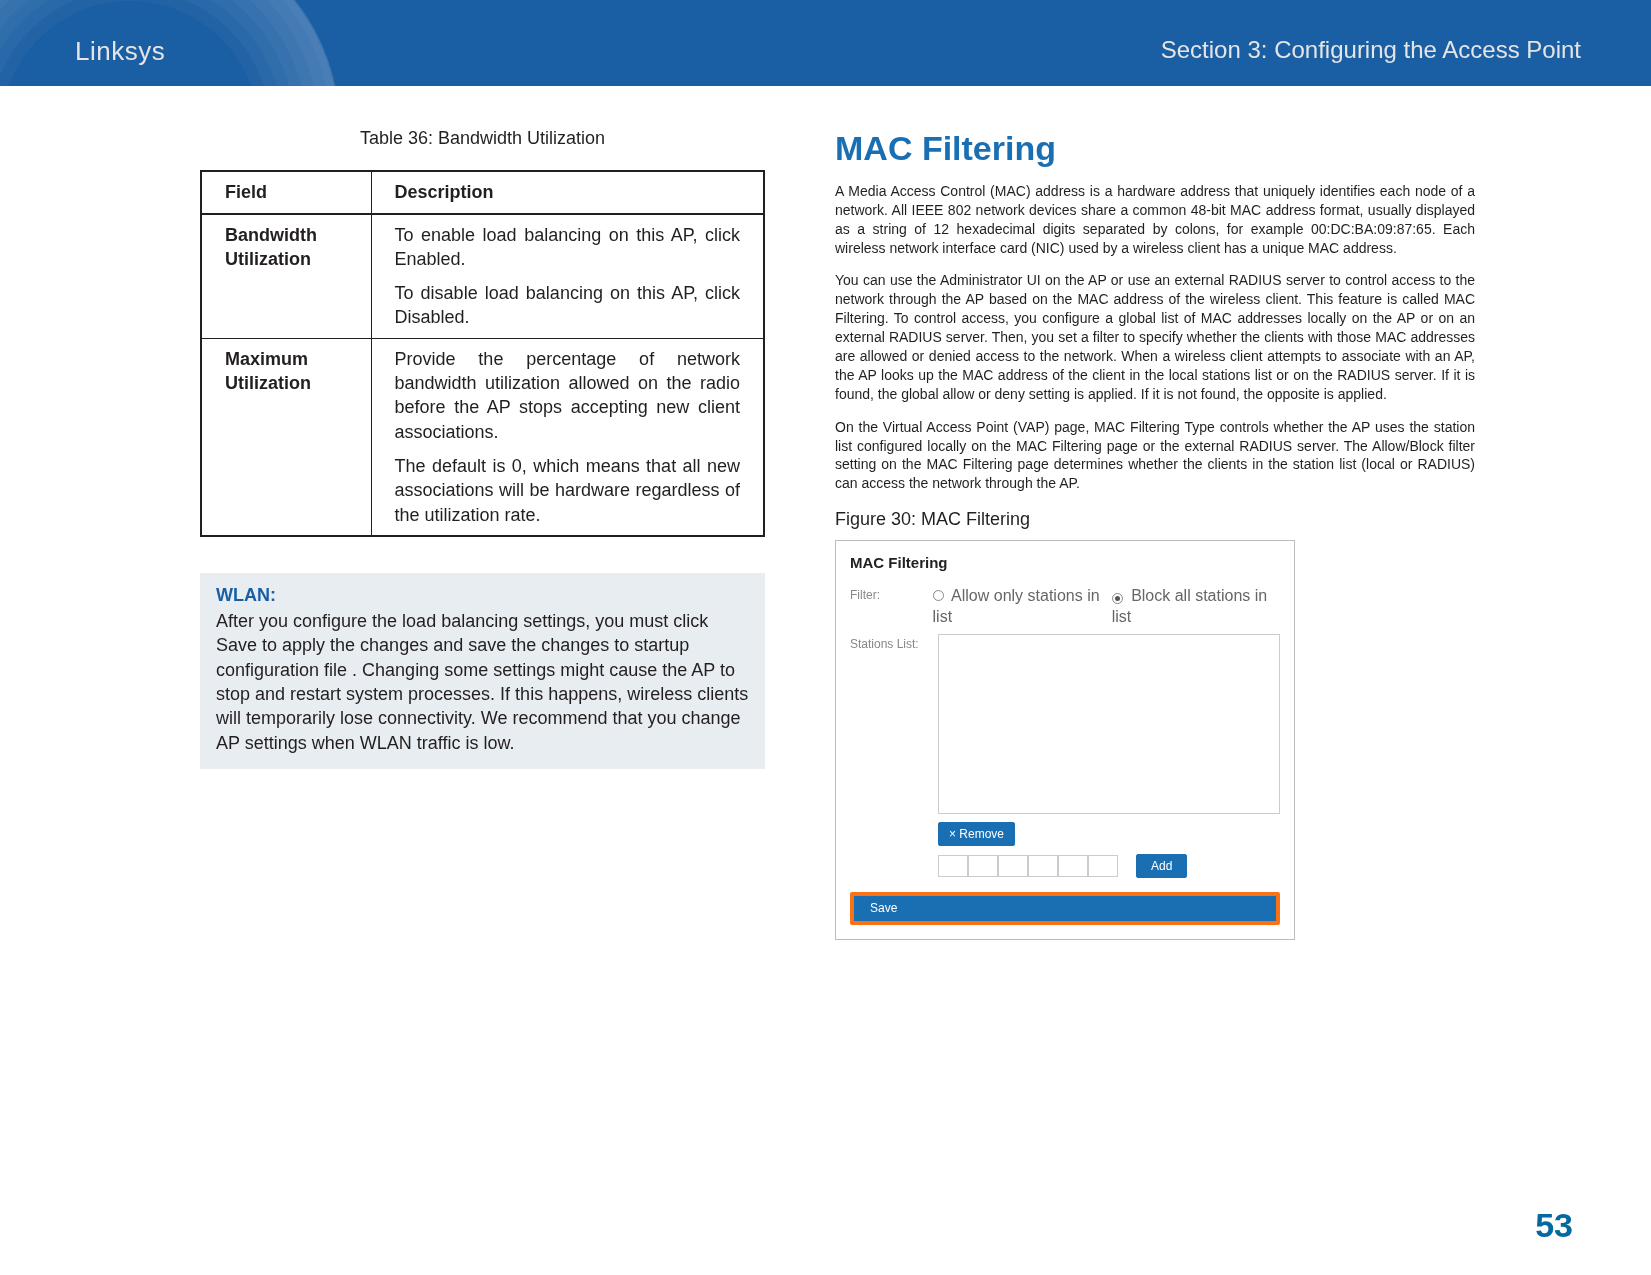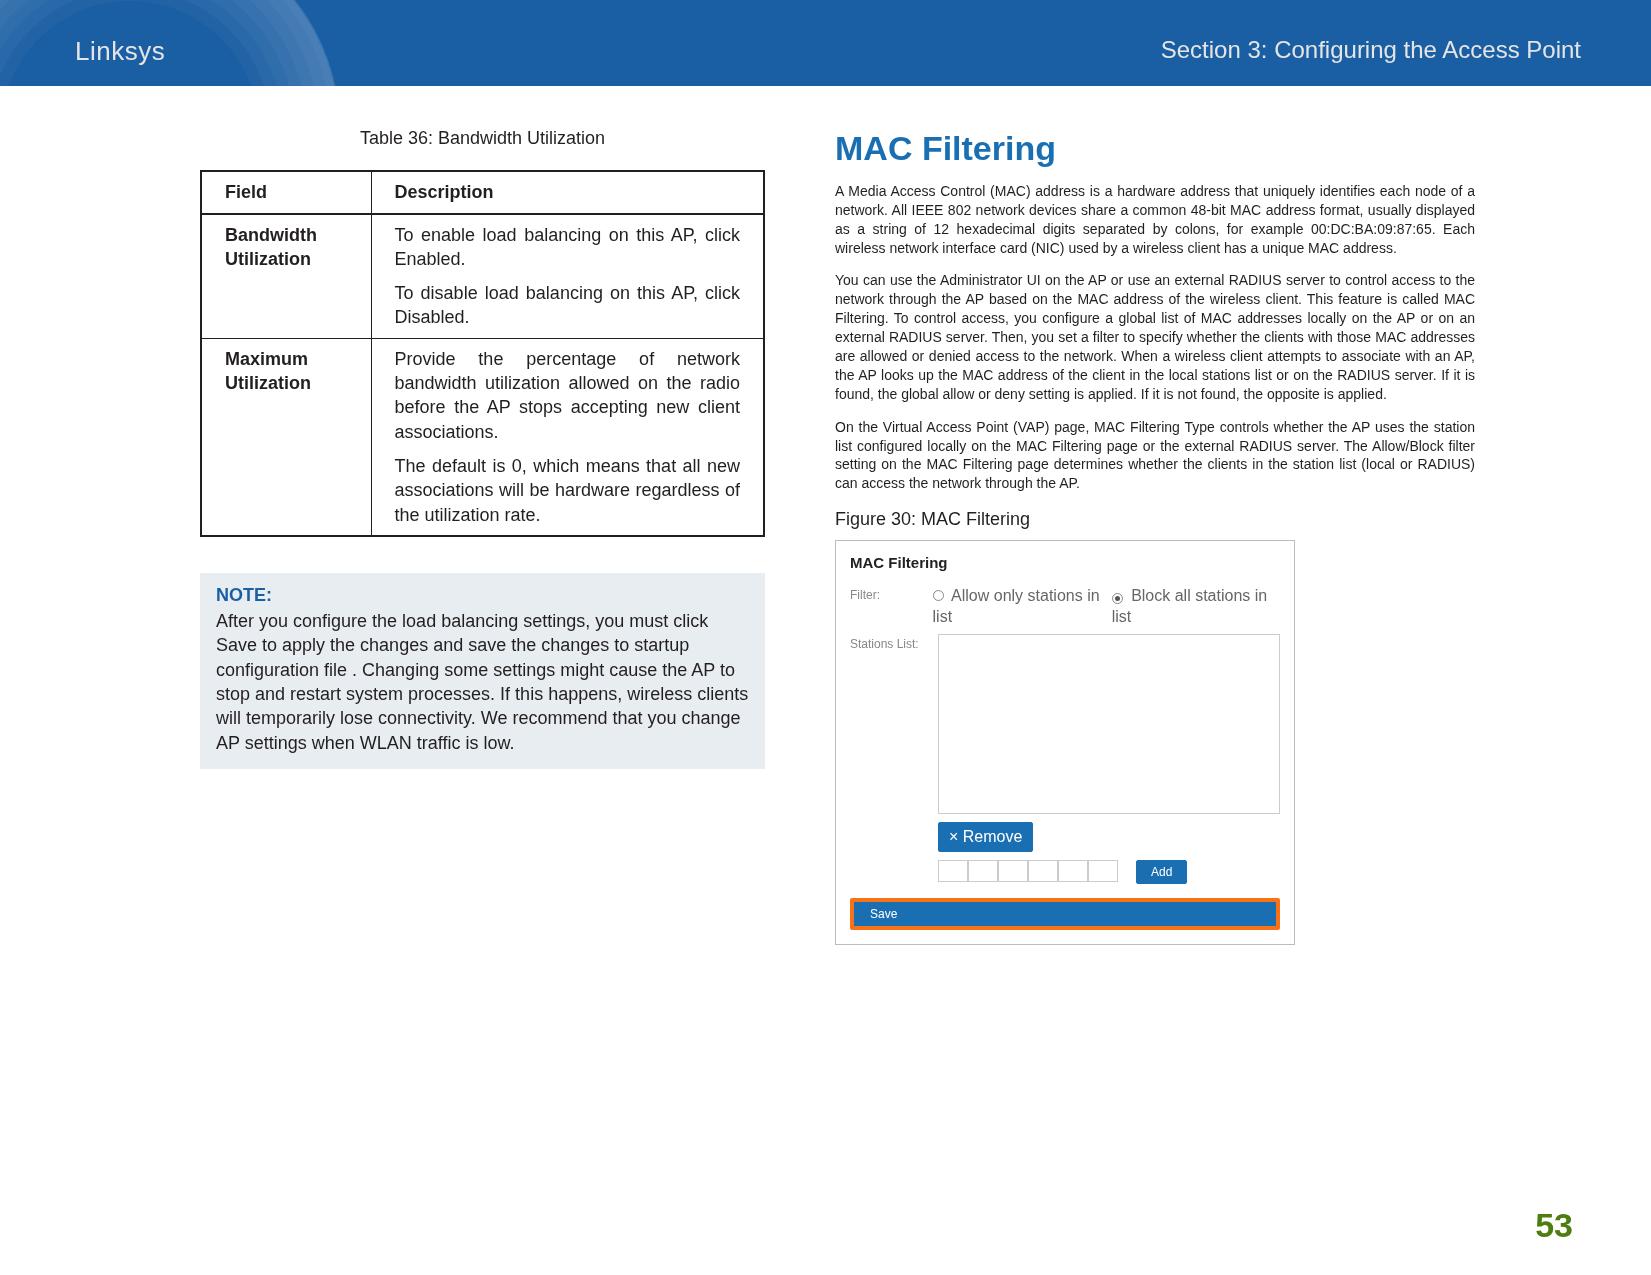--- a/index.html
+++ b/index.html
@@ -183,28 +183,29 @@
     border: 1px solid #ccc;
     height: 180px;
     margin-left: 0;
     margin-bottom: 8px;
     background: #fff;
   }
   .remove-btn {
     background: #1a6fb3;
     color: #fff;
     border: 1px solid #1a6fb3;
-    font-size: 16px;
+    font-size: 12px;
     padding: 3px 10px;
     border-radius: 2px;
     margin-bottom: 8px;
     display: inline-block;
   }
   .mac-input-row {
     display: flex;
+    align-items: center;
   }
   .mac-octet {
     width: 30px;
     height: 22px;
     border: 1px solid #ccc;
     background: #fff;
   }
   .add-btn {
     background: #1a6fb3;
     color: #fff;
@@ -223,21 +224,21 @@
     border-radius: 2px;
     margin-top: 14px;
   }
 
   .page-number {
     position: absolute;
     right: 78px;
     bottom: 30px;
     font-size: 34px;
     font-weight: 700;
-    color: #4d7c0f;
+    color: #0369a1;
   }
 </style>
 </head>
 <body>
 
 <div class="header-bar">
   <div class="header-swirl"></div>
   <div class="header-brand">Linksys</div>
   <div class="header-section">Section 3:  Configuring the Access Point</div>
 </div>
@@ -265,21 +266,21 @@
         <td class="fieldcol">Maximum Utilization</td>
         <td class="desc">
           <p>Provide the percentage of network bandwidth utilization allowed on the radio before the AP stops accepting new client associations.</p>
           <p>The default is 0, which means that all new associations will be hardware regardless of the utilization rate.</p>
         </td>
       </tr>
     </tbody>
       </table>
 
     <div class="note-box">
-      <div class="note-title">NOTE:</div>
+      <div class="note-title">WLAN:</div>
       <div>After you configure the load balancing settings, you must click Save to apply the changes and save the changes to startup configuration file . Changing some settings might cause the AP to stop and restart system processes. If this happens, wireless clients will temporarily lose connectivity. We recommend that you change AP settings when WLAN traffic is low.</div>
     </div>
 
   </div>
 
   <div class="col col-right">
 
     <div class="h2">MAC Filtering</div>
 
     <p class="body-p">A Media Access Control (MAC) address is a hardware address that uniquely identifies each node of a network. All IEEE 802 network devices share a common 48-bit MAC address format, usually displayed as a string of 12 hexadecimal digits separated by colons, for example 00:DC:BA:09:87:65. Each wireless network interface card (NIC) used by a wireless client has a unique MAC address.</p>

